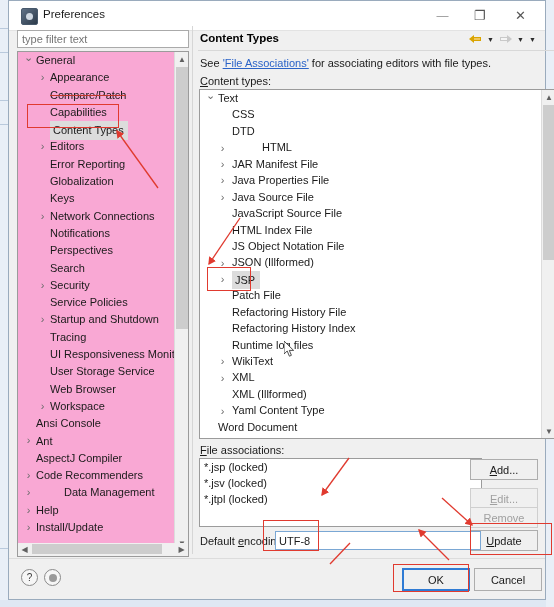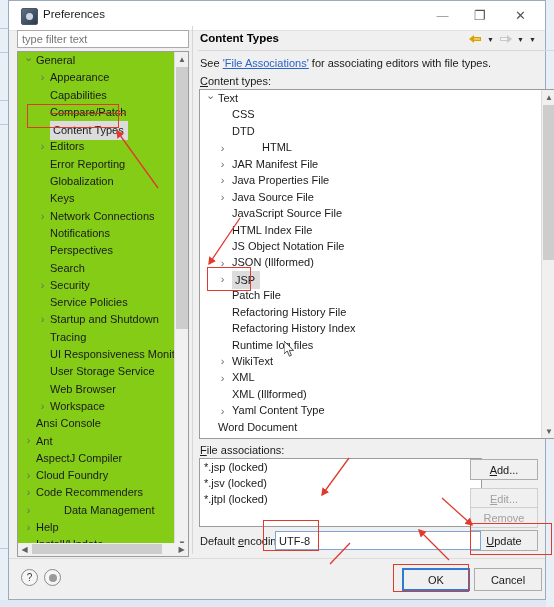--- a/index.html
+++ b/index.html
@@ -52,21 +52,21 @@
   
   .filter-wrap{position:absolute;left:8px;top:29px;width:172px;height:18px;}
   .filter-input{
     width:100%;height:100%;box-sizing:border-box;
     border:1px solid #aaa;background:#fff;
     font-family:inherit;font-size:11px;color:#4a4a4a;
     padding:0 4px;outline:none;
   }
   .tree-panel{
     position:absolute;left:8px;top:50px;width:172px;height:500px;
-    background:#84cc16;border:1px solid #9b9b9b;box-sizing:border-box;
+    background:#f9a8d4;border:1px solid #9b9b9b;box-sizing:border-box;
     overflow:hidden;
   }
   .tree-scroll{
     position:absolute;left:0;top:0;width:157px;height:100%;overflow:hidden;
   }
   .tree-item{
     position:relative;height:17.3px;line-height:17.3px;
     white-space:nowrap;font-size:11px;color:#1a1a1a;
   }
   .tree-item .lbl{position:relative;}
@@ -259,27 +259,27 @@
               <span class="arrow open"></span>
             </span>
             <span class="lbl" style="position:absolute;left:18px;top:0;">General</span>
           </div>
           <div class="tree-item">
             <span style="position:absolute;left:20px;top:0;">
               <span class="arrow closed"></span>
             </span>
             <span class="lbl" style="position:absolute;left:32px;top:0;">Appearance</span>
           </div>
+          <div class="tree-item strike">
+            <span style="position:absolute;left:20px;top:0;"></span>
+            <span class="lbl" style="position:absolute;left:32px;top:0;">Compare/Patch</span>
+          </div>
           <div class="tree-item">
             <span style="position:absolute;left:20px;top:0;"></span>
             <span class="lbl" style="position:absolute;left:32px;top:0;">Capabilities</span>
-          </div>
-          <div class="tree-item strike">
-            <span style="position:absolute;left:20px;top:0;"></span>
-            <span class="lbl" style="position:absolute;left:32px;top:0;">Compare/Patch</span>
           </div>
           <div class="tree-item selected">
             <span style="position:absolute;left:20px;top:0;"></span>
             <span class="lbl" style="position:absolute;left:32px;top:0;">Content Types</span>
           </div>
           <div class="tree-item">
             <span style="position:absolute;left:20px;top:0;">
               <span class="arrow closed"></span>
             </span>
             <span class="lbl" style="position:absolute;left:32px;top:0;">Editors</span>
@@ -358,26 +358,20 @@
           </div>
           <div class="tree-item">
             <span style="position:absolute;left:6px;top:0;">
               <span class="arrow closed"></span>
             </span>
             <span class="lbl" style="position:absolute;left:18px;top:0;">Ant</span>
           </div>
           <div class="tree-item">
             <span style="position:absolute;left:6px;top:0;"></span>
             <span class="lbl" style="position:absolute;left:18px;top:0;">AspectJ Compiler</span>
-          </div>
-          <div class="tree-item">
-            <span style="position:absolute;left:6px;top:0;">
-              <span class="arrow closed"></span>
-            </span>
-            <span class="lbl" style="position:absolute;left:18px;top:0;">Cloud Foundry</span>
           </div>
           <div class="tree-item">
             <span style="position:absolute;left:6px;top:0;">
               <span class="arrow closed"></span>
             </span>
             <span class="lbl" style="position:absolute;left:18px;top:0;">Code Recommenders</span>
           </div>
           <div class="tree-item">
             <span style="position:absolute;left:6px;top:0;">
               <span class="arrow closed"></span>

